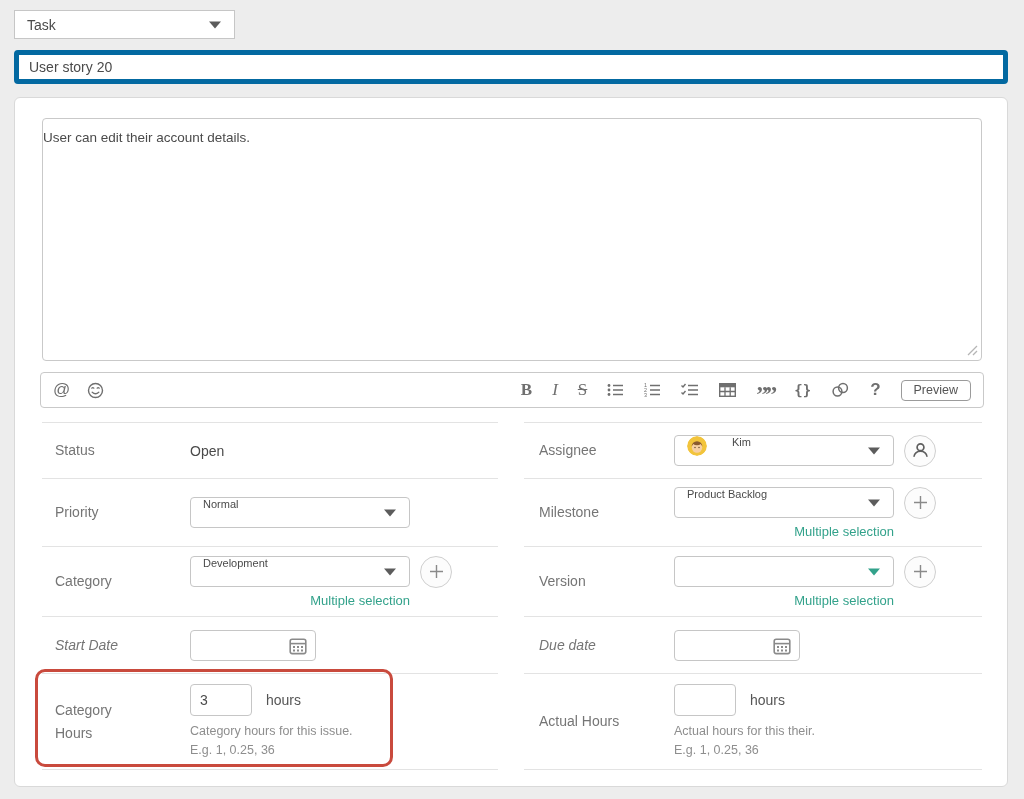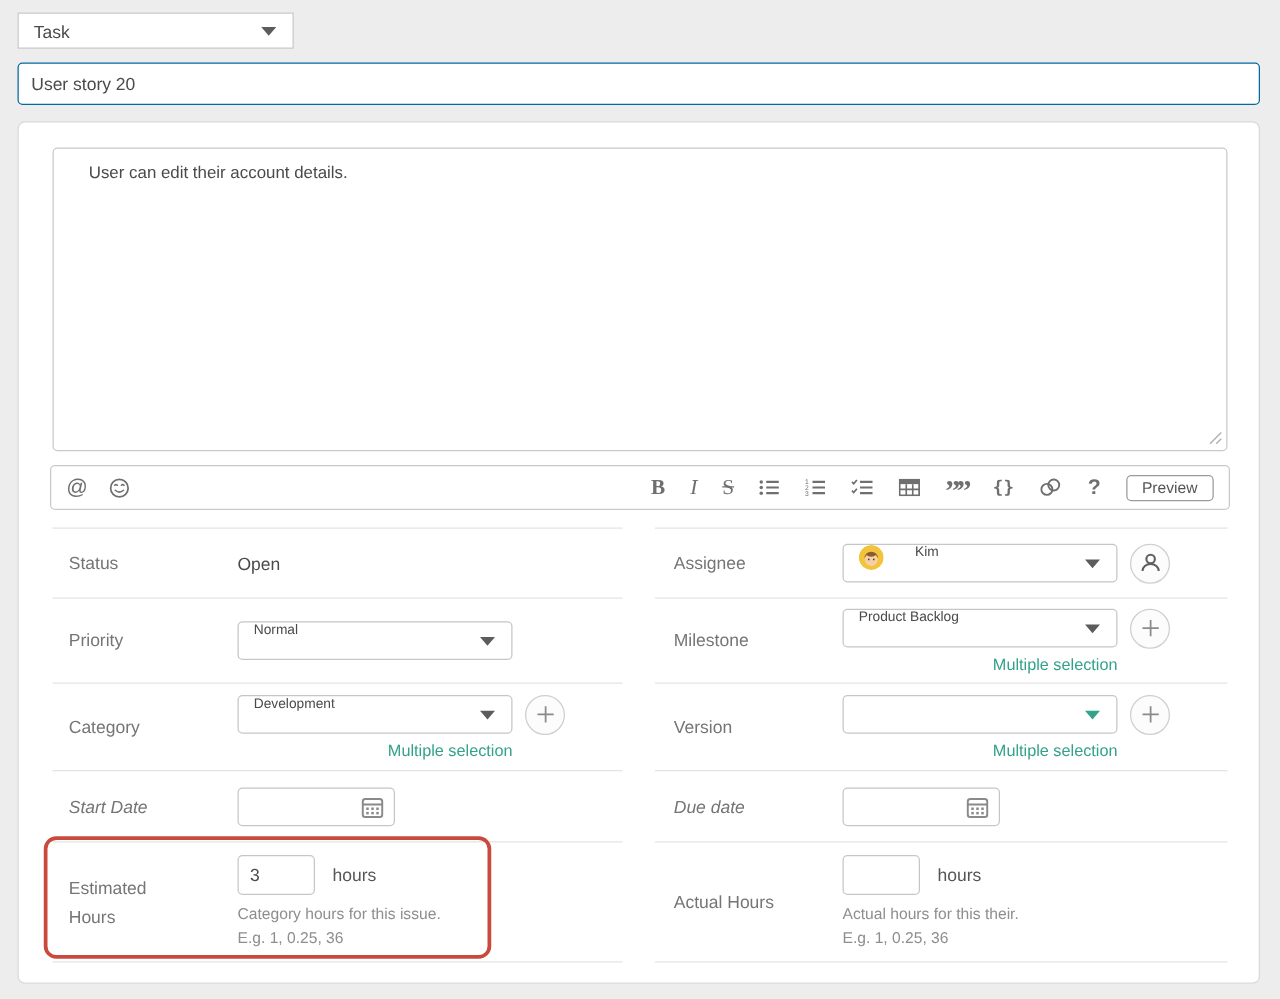--- a/index.html
+++ b/index.html
@@ -16,32 +16,32 @@
     cursor:pointer;
   }
   .caret {
     position:absolute; right:13px; top:50%; transform:translateY(-50%);
     width:0; height:0; border-left:6px solid transparent; border-right:6px solid transparent;
     border-top:7px solid #5c5c5c;
   }
   .caret.green { border-top-color:#33a28b; }
   .title-input {
     position:absolute; left:14px; top:50px; width:994px; height:34px;
-    background:#fff; border:1px solid #0369a1; border-radius:4px;
+    background:#fff; border:5px solid #0369a1; border-radius:4px;
     padding:0 10px; font-size:14px; color:#4a4a4a; font-family:"Liberation Sans",sans-serif;
   }
   
   .panel {
     position:absolute; left:14px; top:97px; width:994px; height:690px;
     background:#fff; border:1px solid #d9d9d9; border-radius:6px;
   }
   .ta-wrap { position:absolute; left:27px; top:20px; width:940px; height:243px; }
   .desc-textarea {
     width:100%; height:100%; resize:none; border:1px solid #c9c9c9; border-radius:4px;
-    padding:10px 28px; font-size:13.5px; color:#4a4a4a; font-family:"Liberation Sans",sans-serif;
+    padding:10px 0; font-size:13.5px; color:#4a4a4a; font-family:"Liberation Sans",sans-serif;
     line-height:1.4; outline:none; background:#fff;
   }
   .resize-handle { position:absolute; right:4px; bottom:5px; pointer-events:none; }
   
   .toolbar {
     position:absolute; left:25px; top:274px; width:944px; height:36px;
     border:1px solid #c9c9c9; border-radius:4px; background:#fff;
     display:flex; align-items:center; padding:0 12px;
   }
   .tb-left { display:flex; align-items:center; gap:17px; }
@@ -240,21 +240,21 @@
                     <rect x="8" y="12.5" width="2" height="2"></rect>
                     <rect x="12" y="12.5" width="2" height="2"></rect>
                 </g>
               </svg>
             </div>
           </div>
         </div>
 
         <div class="frow h5">
           <span class="lbl">
-            <span class="narrow">Estimated Hours</span>
+            <span class="narrow">Category Hours</span>
           </span>
           <div class="ctrl">
             <div class="ctrl-line">
               <input class="hours-input" type="text" value="3" style="">
               <span class="hours-suffix">hours</span>
             </div>
             <div class="help">
               <div>Category hours for this issue.</div>
               <div>E.g. 1, 0.25, 36</div>
             </div>

